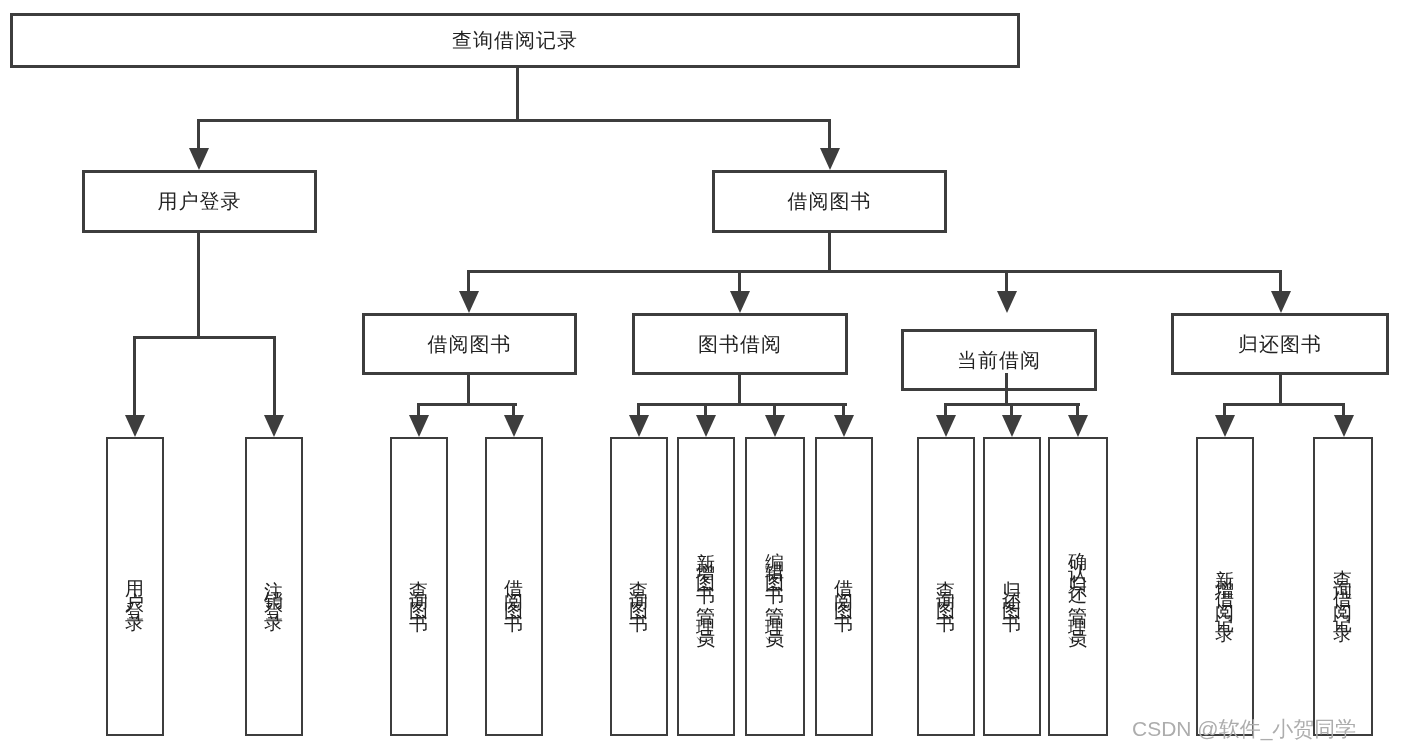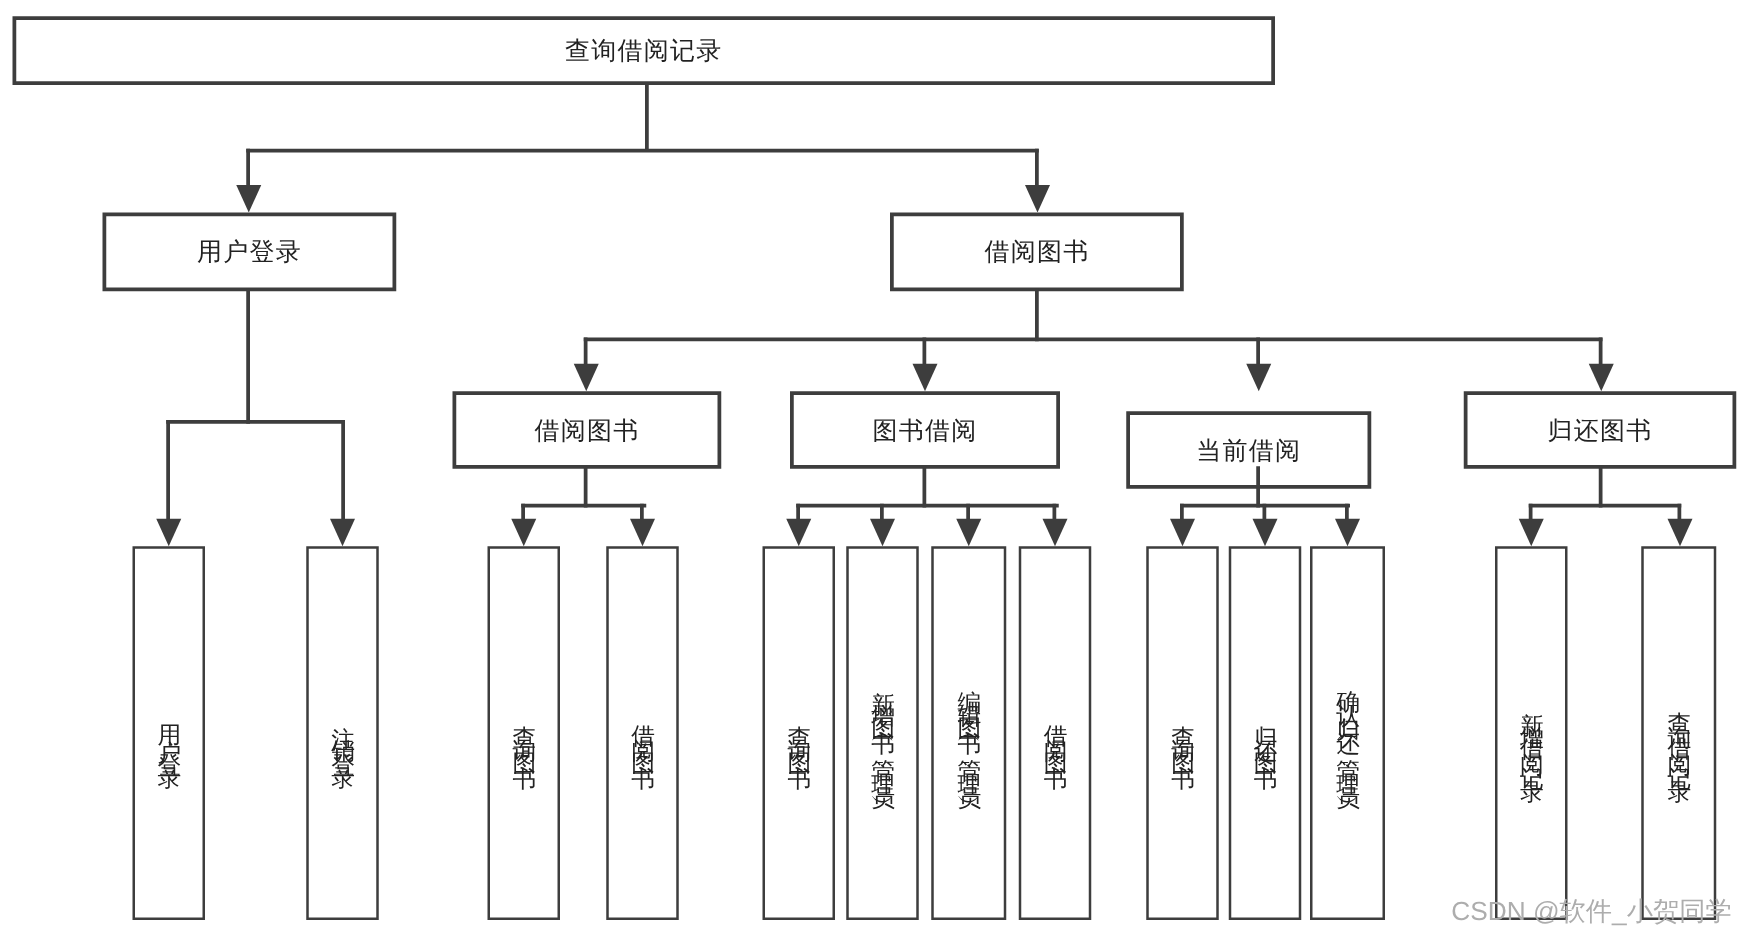--- a/index.html
+++ b/index.html
@@ -38,21 +38,21 @@
   }
   .line{position:absolute;background:var(--line);}
   .arrow{
     position:absolute;width:0;height:0;
     border-left:10px solid transparent;
     border-right:10px solid transparent;
     border-top:22px solid var(--line);
   }
   .watermark{
     position:absolute;
-    left:1161px;top:715px;
+    left:1132px;top:715px;
     font-size:21px;
     color:var(--wm);
     white-space:nowrap;
     z-index:5;
   }
 </style>
 </head>
 <body>
 
 <div id="canvas">

